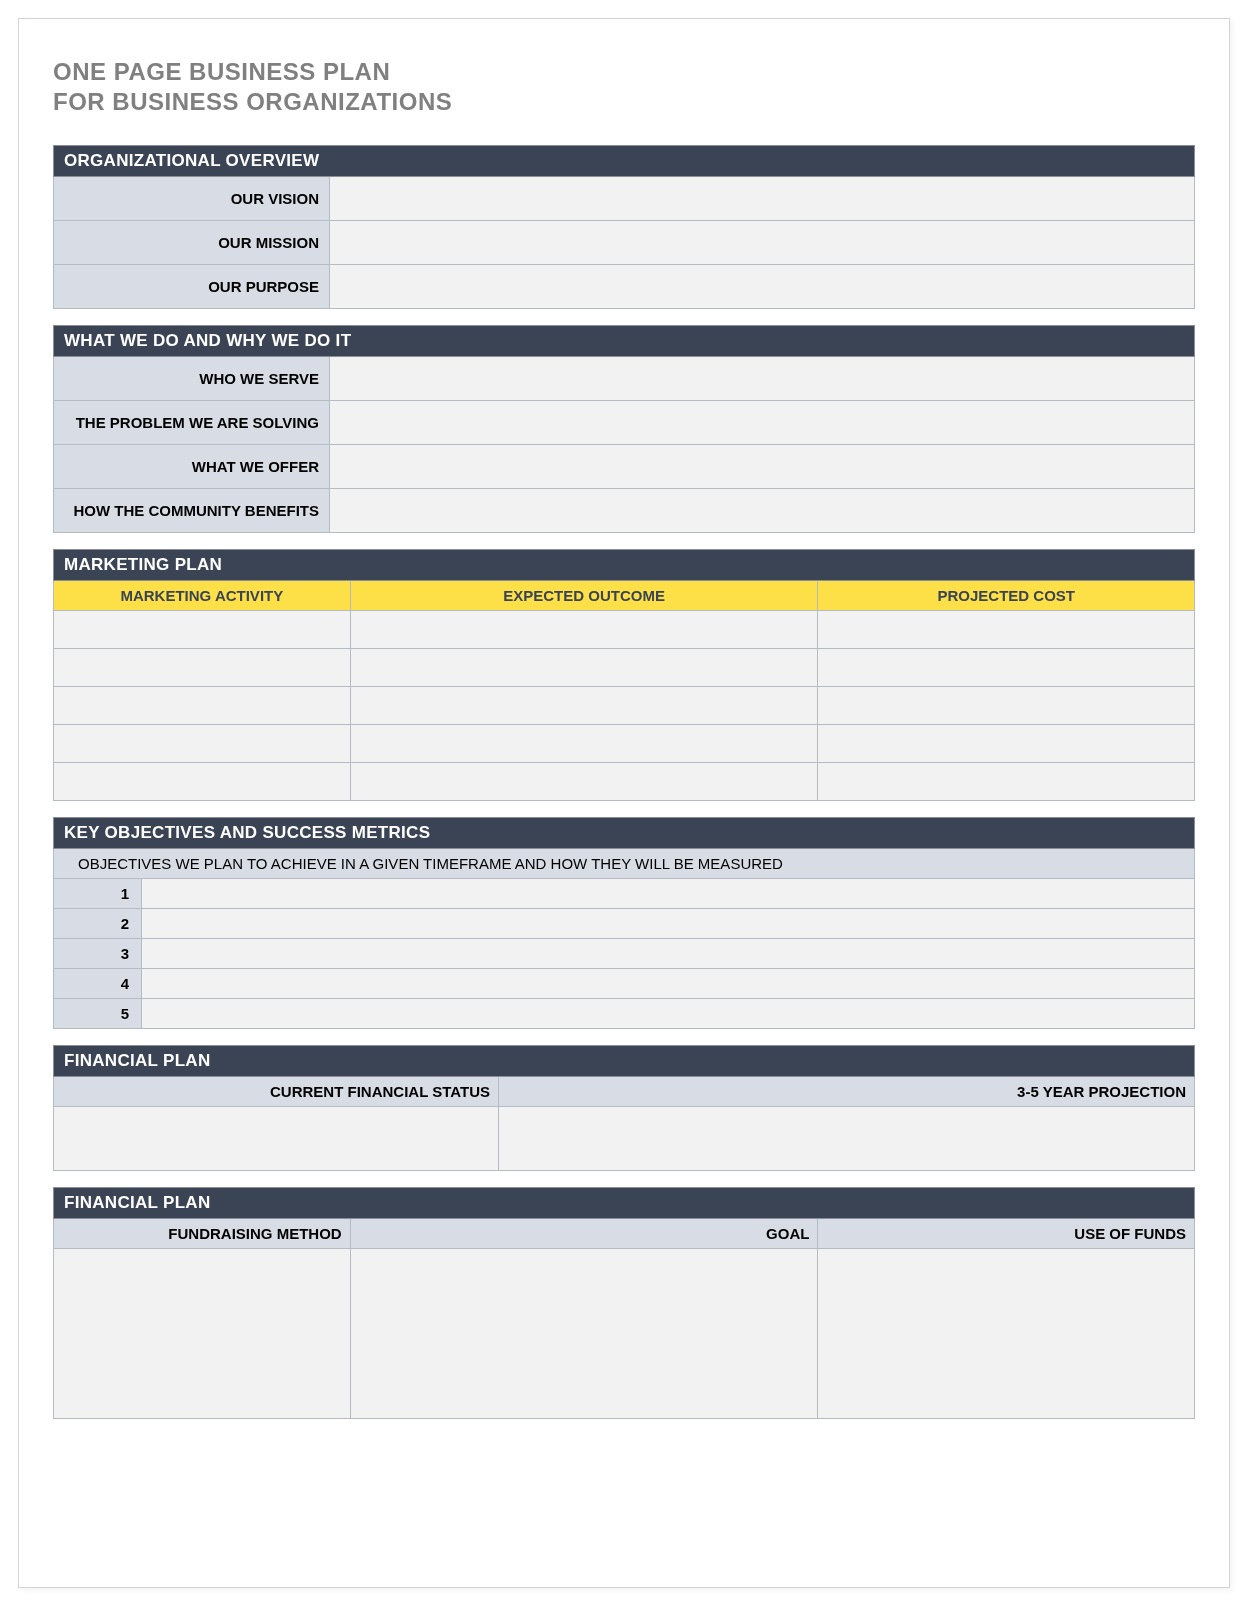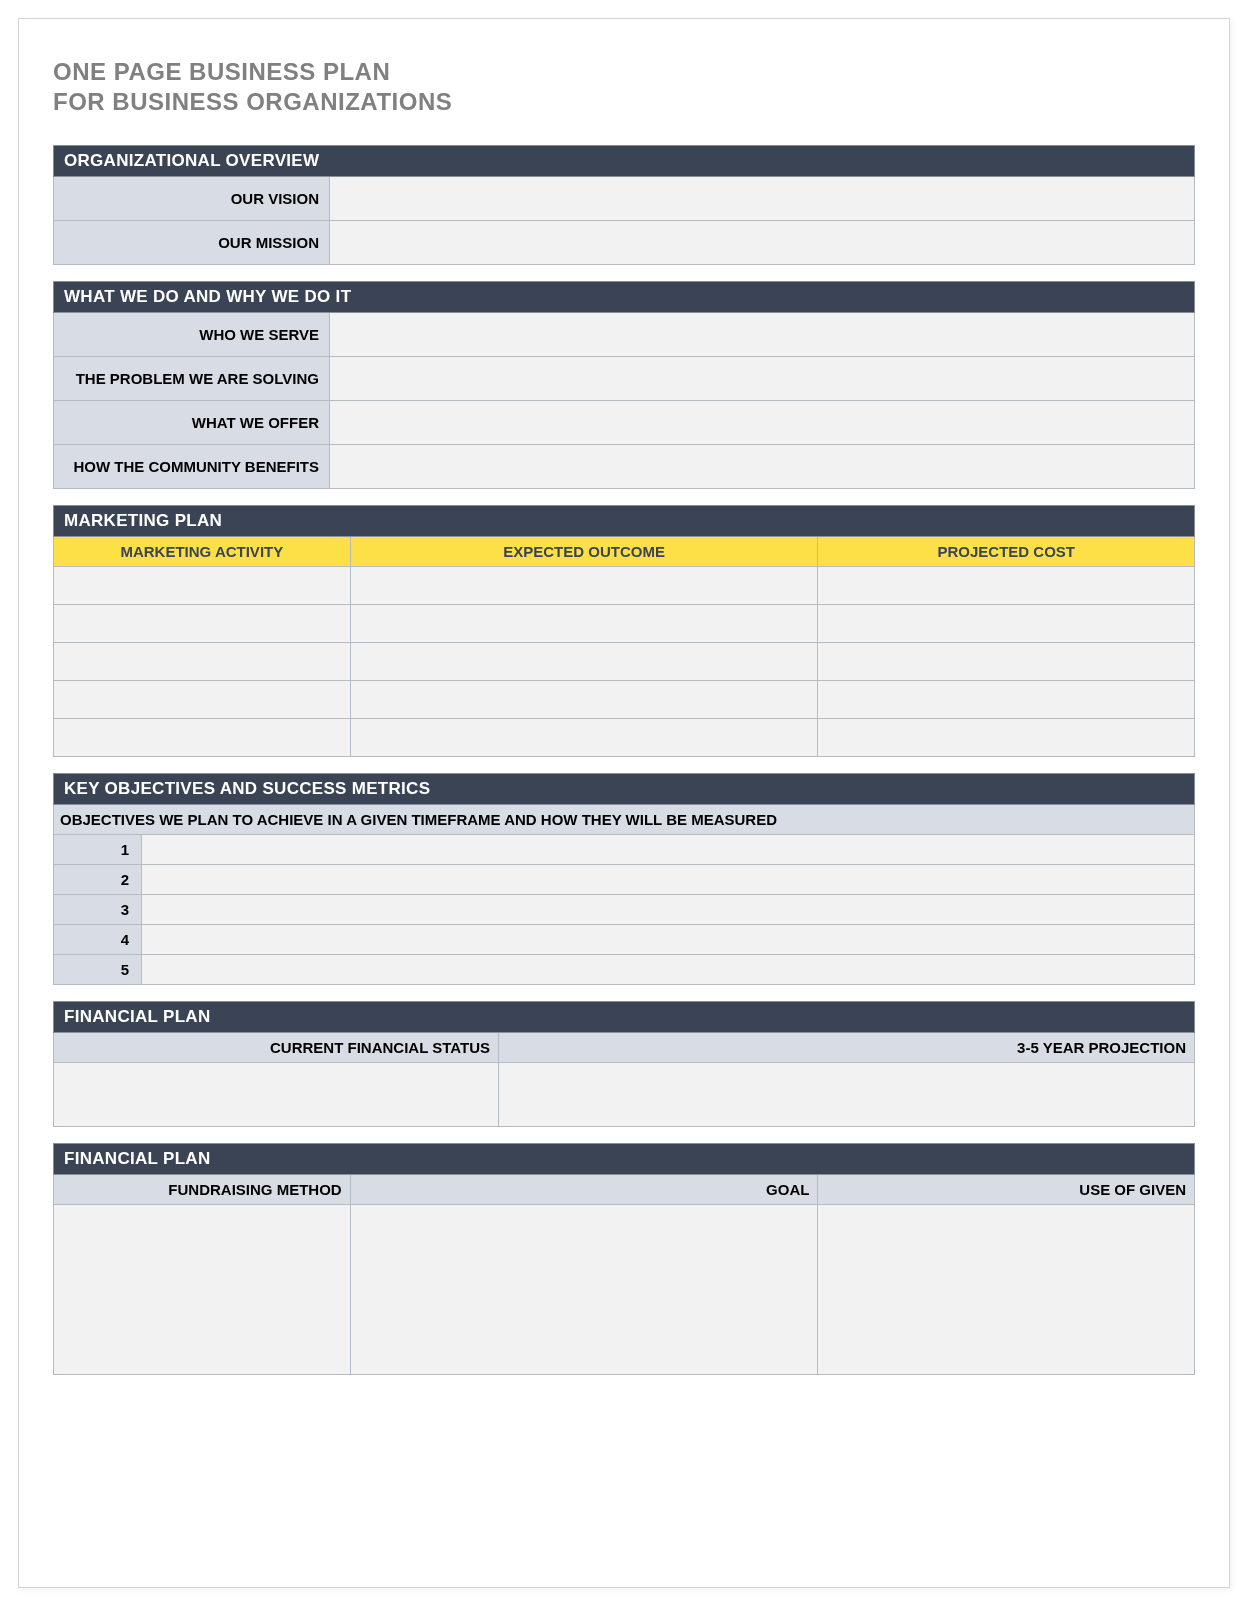--- a/index.html
+++ b/index.html
@@ -72,24 +72,24 @@
     color: #000000;
     font-weight: 700;
     font-size: 15px;
     text-align: right;
     padding: 6px 8px;
     border: 1px solid #b5bbc2;
   }
   .obj-subhead td {
     background: #d8dde5;
     color: #000000;
-    font-weight: 700;
+    font-weight: 400;
     font-size: 15px;
     text-align: left;
-    padding: 6px 6px;
+    padding: 6px 24px;
     border: 1px solid #b5bbc2;
   }
   .datarow td {
     background: #f2f2f2;
     border: 1px solid #b5bbc2;
     height: 38px;
     padding: 4px 8px;
   }
   .numcell {
     width: 88px;
@@ -121,20 +121,24 @@
           <td class="bar" colspan="2">ORGANIZATIONAL OVERVIEW</td>
         </tr>
     <tr class="kv-row">
       <td class="label">OUR VISION</td>
       <td class="val"></td>
     </tr>
     <tr class="kv-row">
       <td class="label">OUR MISSION</td>
       <td class="val"></td>
     </tr>
+    <tr class="kv-row">
+      <td class="label">OUR PURPOSE</td>
+      <td class="val"></td>
+    </tr>
   </tbody>
     </table>
 
   <table class="block">
     <tbody>
         <tr>
           <td class="bar" colspan="2">WHAT WE DO AND WHY WE DO IT</td>
         </tr>
     <tr class="kv-row">
       <td class="label">WHO WE SERVE</td>
@@ -241,21 +245,21 @@
     </table>
 
   <table class="block">
     <tbody>
         <tr>
           <td class="bar" colspan="3">FINANCIAL PLAN</td>
         </tr>
     <tr class="subhead2">
       <td style="width:26%">FUNDRAISING METHOD</td>
       <td style="width:41%">GOAL</td>
-      <td style="width:33%">USE OF GIVEN</td>
+      <td style="width:33%">USE OF FUNDS</td>
     </tr>
     <tr class="datarow vtallrow">
       <td></td>
       <td></td>
       <td></td>
     </tr>
   </tbody>
     </table>
 
 </div>

